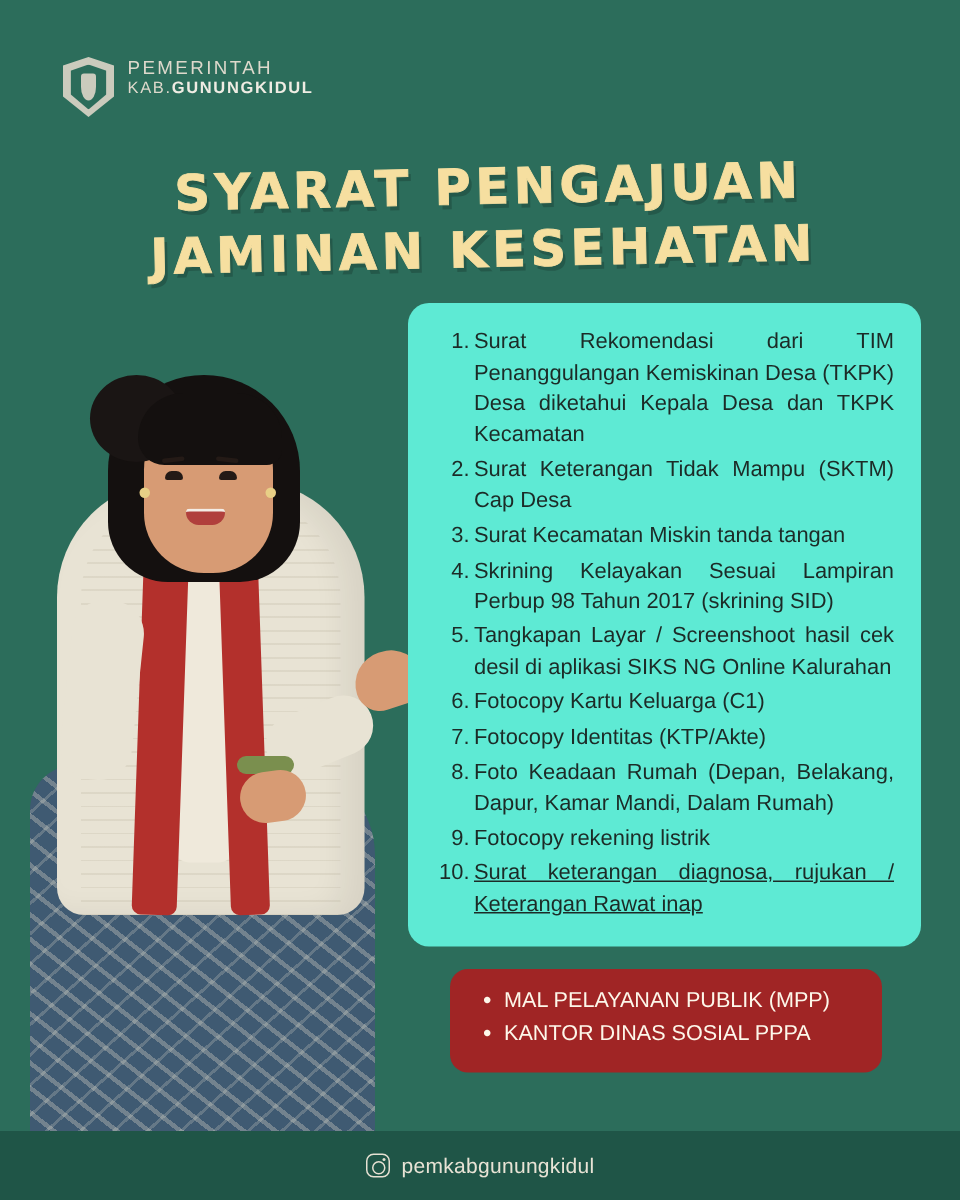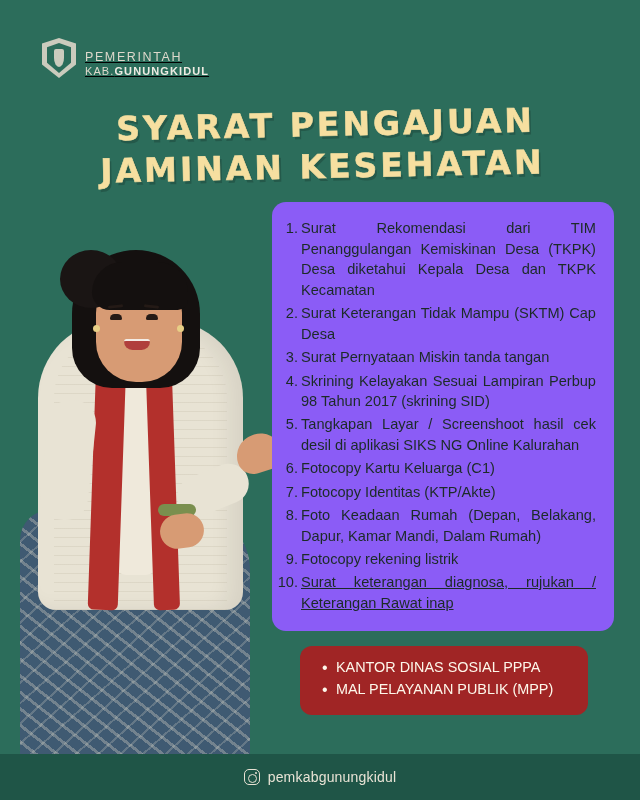--- a/index.html
+++ b/index.html
@@ -11,21 +11,21 @@
     overflow:hidden;
     position:relative;
   }
   .poster {
     position:absolute; inset:0;
     background:#2c6d5b;
   }
   
   .logo-row {
     position:absolute; top:38px; left:42px;
-    display:flex; align-items:flex-end; gap:9px;text-decoration:underline;
+    display:flex; align-items:flex-start; gap:9px;
   }
   .crest {
     width:34px; height:40px;
     background:#d9d4c6;
     clip-path: polygon(50% 0%, 100% 14%, 100% 66%, 50% 100%, 0% 66%, 0% 14%);
     position:relative;
     opacity:.92;
   }
   .crest::after {
     content:"";
@@ -176,23 +176,23 @@
     transform:rotate(-8deg);
   }
   .ill-bangle {
     position:absolute; left:158px; bottom:244px; width:38px; height:12px;
     background:#7a8f4e; border-radius:6px;
   }
 
   
   .card {
     position:absolute; left:272px; top:202px; width:342px;
-    background:#8b5cf6;
+    background:#5eead4;
     border-radius:14px;
-    padding:16px 18px 18px 3px;
+    padding:16px 18px 18px 18px;
   }
   ol.reqs {
     margin:0; padding:0 0 0 26px;
     list-style:none;
     counter-reset:req;
   }
   ol.reqs li {
     counter-increment:req;
     position:relative;
     font-size:14.6px;
@@ -296,35 +296,35 @@
     <div class="ill-eye-r"></div>
     <div class="ill-mouth"></div>
     <div class="ill-earring-l"></div>
     <div class="ill-earring-r"></div>
   </div>
 
   <div class="card">
     <ol class="reqs">
       <li>Surat Rekomendasi dari TIM Penanggulangan Kemiskinan Desa (TKPK) Desa diketahui Kepala Desa dan TKPK Kecamatan</li>
       <li>Surat Keterangan Tidak Mampu (SKTM) Cap Desa</li>
-      <li>Surat Pernyataan Miskin tanda tangan</li>
+      <li>Surat Kecamatan Miskin tanda tangan</li>
       <li>Skrining Kelayakan Sesuai Lampiran Perbup 98 Tahun 2017 (skrining SID)</li>
       <li>Tangkapan Layar / Screenshoot hasil cek desil di aplikasi SIKS NG Online Kalurahan</li>
       <li>Fotocopy Kartu Keluarga (C1)</li>
       <li>Fotocopy Identitas (KTP/Akte)</li>
       <li>Foto Keadaan Rumah (Depan, Belakang, Dapur, Kamar Mandi, Dalam Rumah)</li>
       <li>Fotocopy rekening listrik</li>
       <li>Surat keterangan diagnosa, rujukan / Keterangan Rawat inap</li>
     </ol>
   </div>
 
   <div class="redbox">
     <ul>
+      <li>MAL PELAYANAN PUBLIK (MPP)</li>
       <li>KANTOR DINAS SOSIAL PPPA</li>
-      <li>MAL PELAYANAN PUBLIK (MPP)</li>
     </ul>
   </div>
 
   <div class="bottombar">
     <div class="ig-icon"></div>
     <div class="handle">pemkabgunungkidul</div>
   </div>
 
 </div>
 

